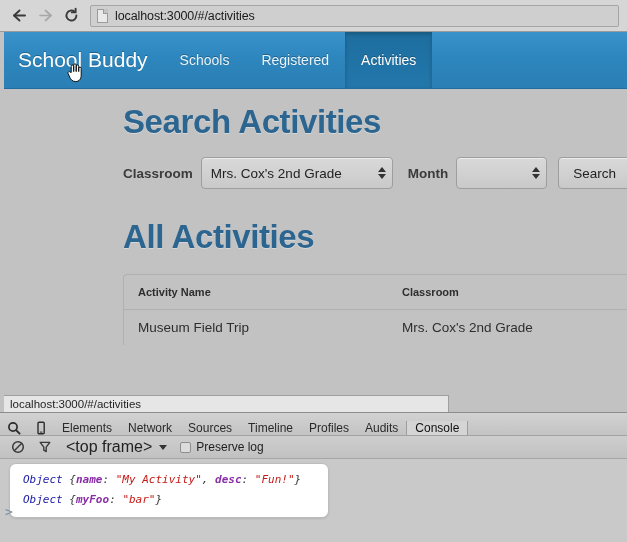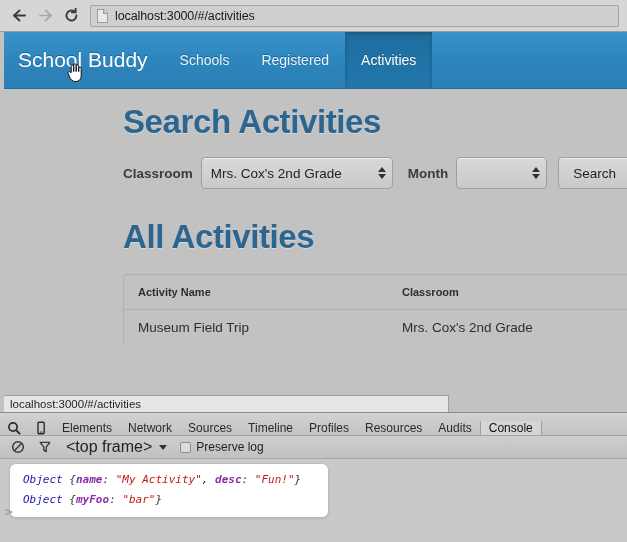--- a/index.html
+++ b/index.html
@@ -493,21 +493,20 @@
       <svg width="14" height="14" viewBox="0 0 14 14">
         <rect x="4" y="1.2" width="6.2" height="11.6" rx="1.1" fill="none" stroke="#2c2c2c" stroke-width="1.4"></rect>
         <line x1="5.8" y1="11.1" x2="8.4" y2="11.1" stroke="#2c2c2c" stroke-width="1"></line>
       </svg>
     </div>
     <div class="dt-tab">Elements</div>
     <div class="dt-tab">Network</div>
     <div class="dt-tab">Sources</div>
     <div class="dt-tab">Timeline</div>
     <div class="dt-tab">Profiles</div>
-    <div class="dt-tab">Resources</div>
     <div class="dt-tab">Audits</div>
     <div class="dt-tab active">Console</div>
   </div>
 
   <div id="dt-filterbar">
     <div class="dt-icon-btn">
       <svg width="14" height="14" viewBox="0 0 14 14">
         <circle cx="7" cy="7" r="5.3" fill="none" stroke="#3a3a3a" stroke-width="1.5"></circle>
         <line x1="3.3" y1="10.7" x2="10.7" y2="3.3" stroke="#3a3a3a" stroke-width="1.5"></line>
       </svg>

